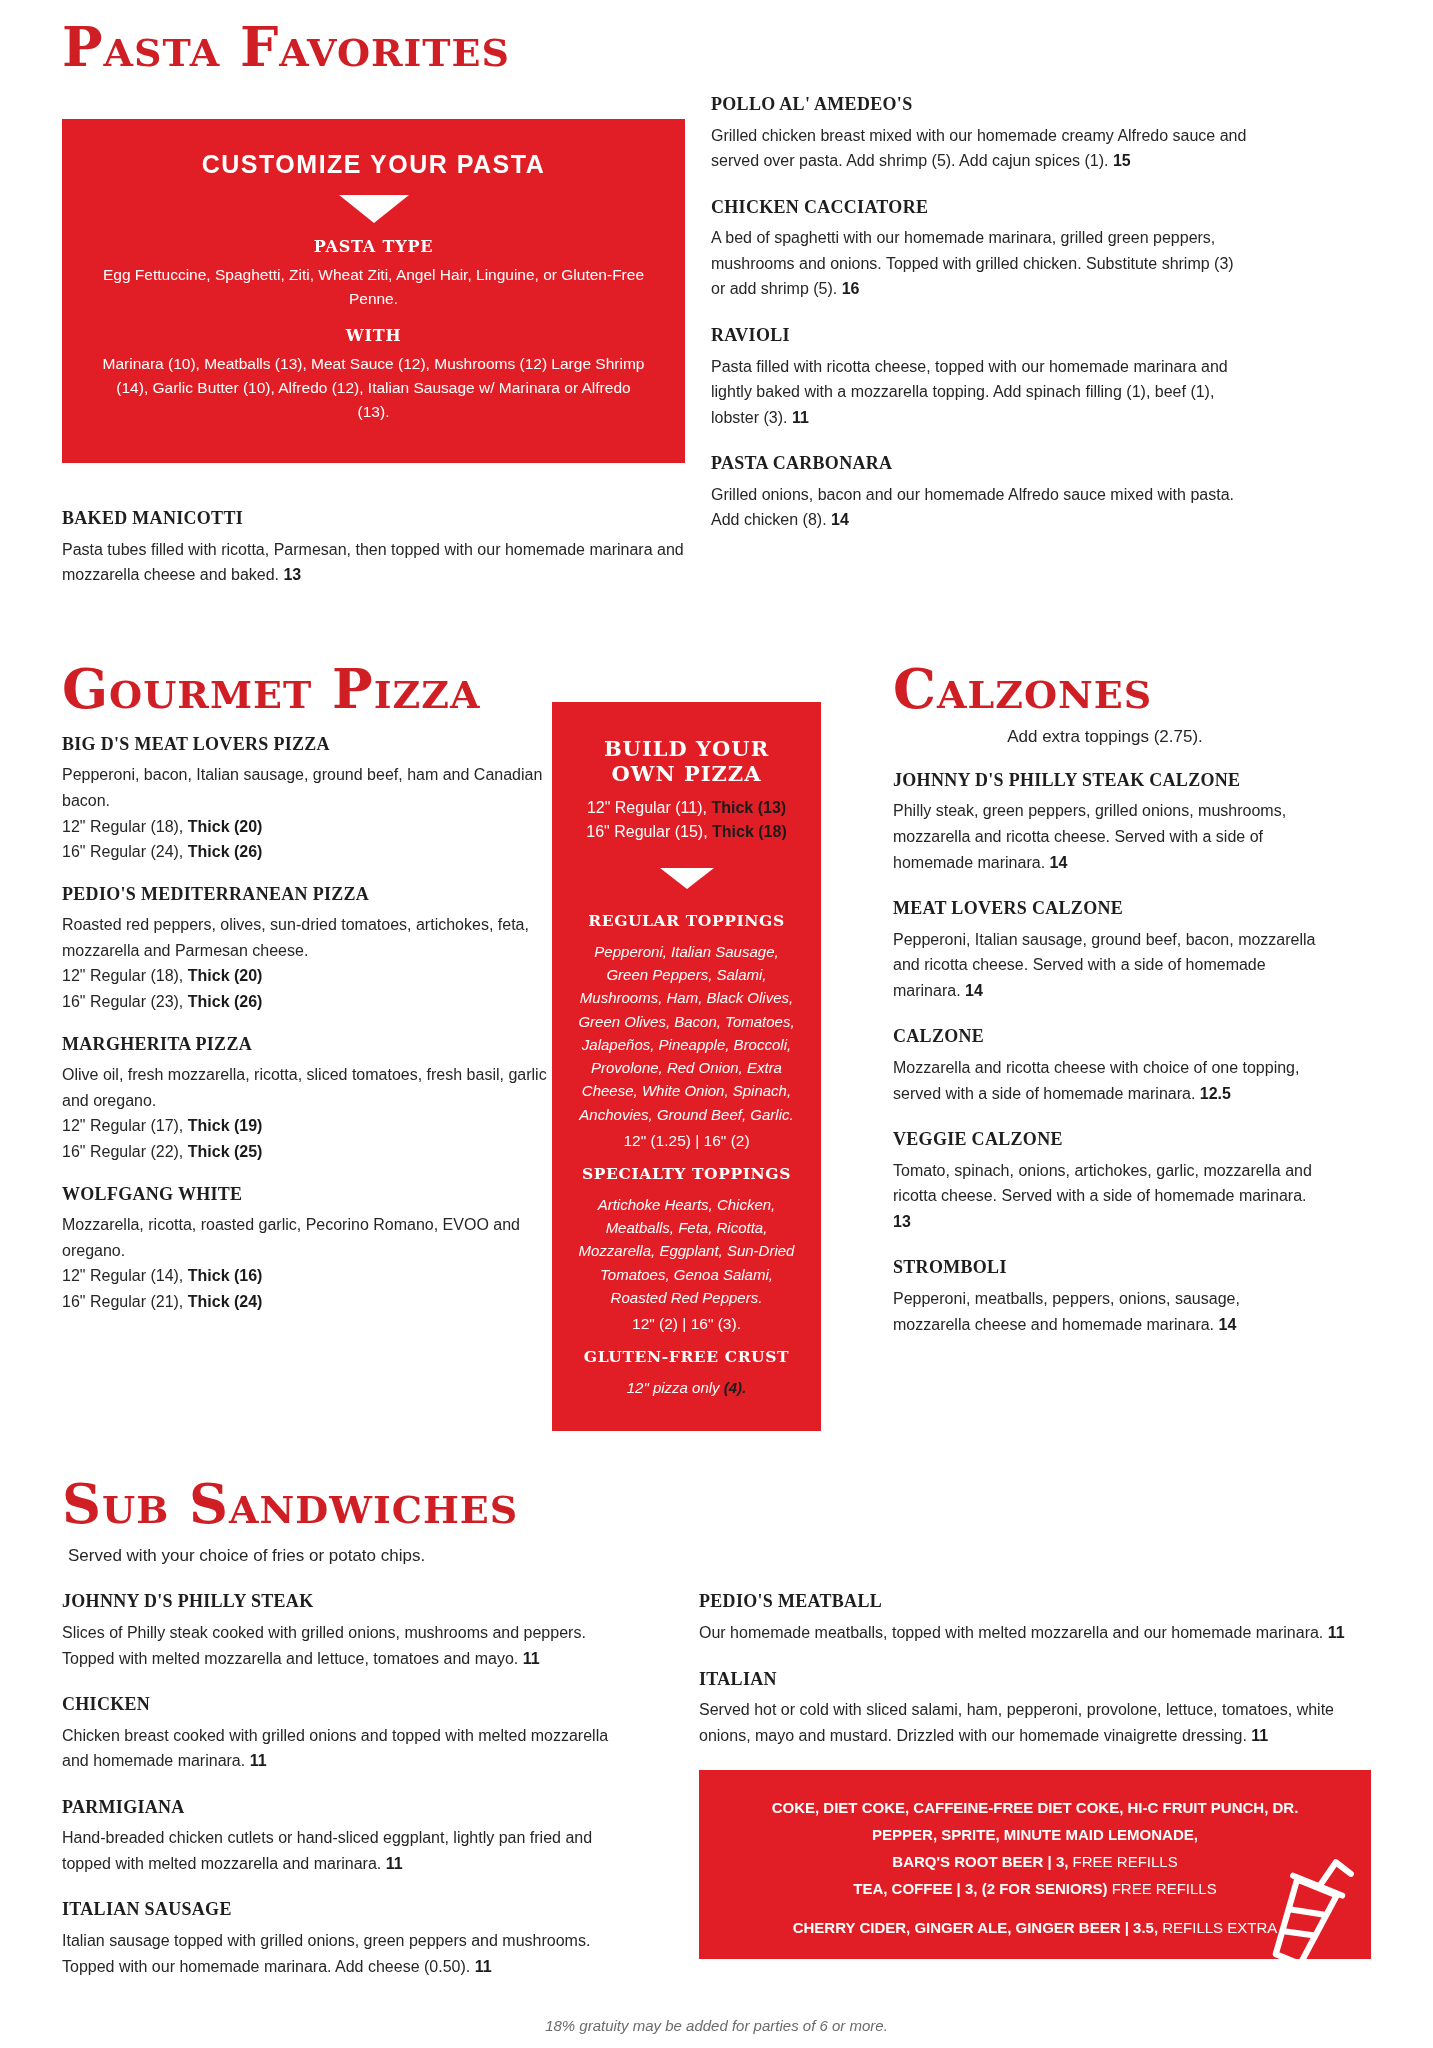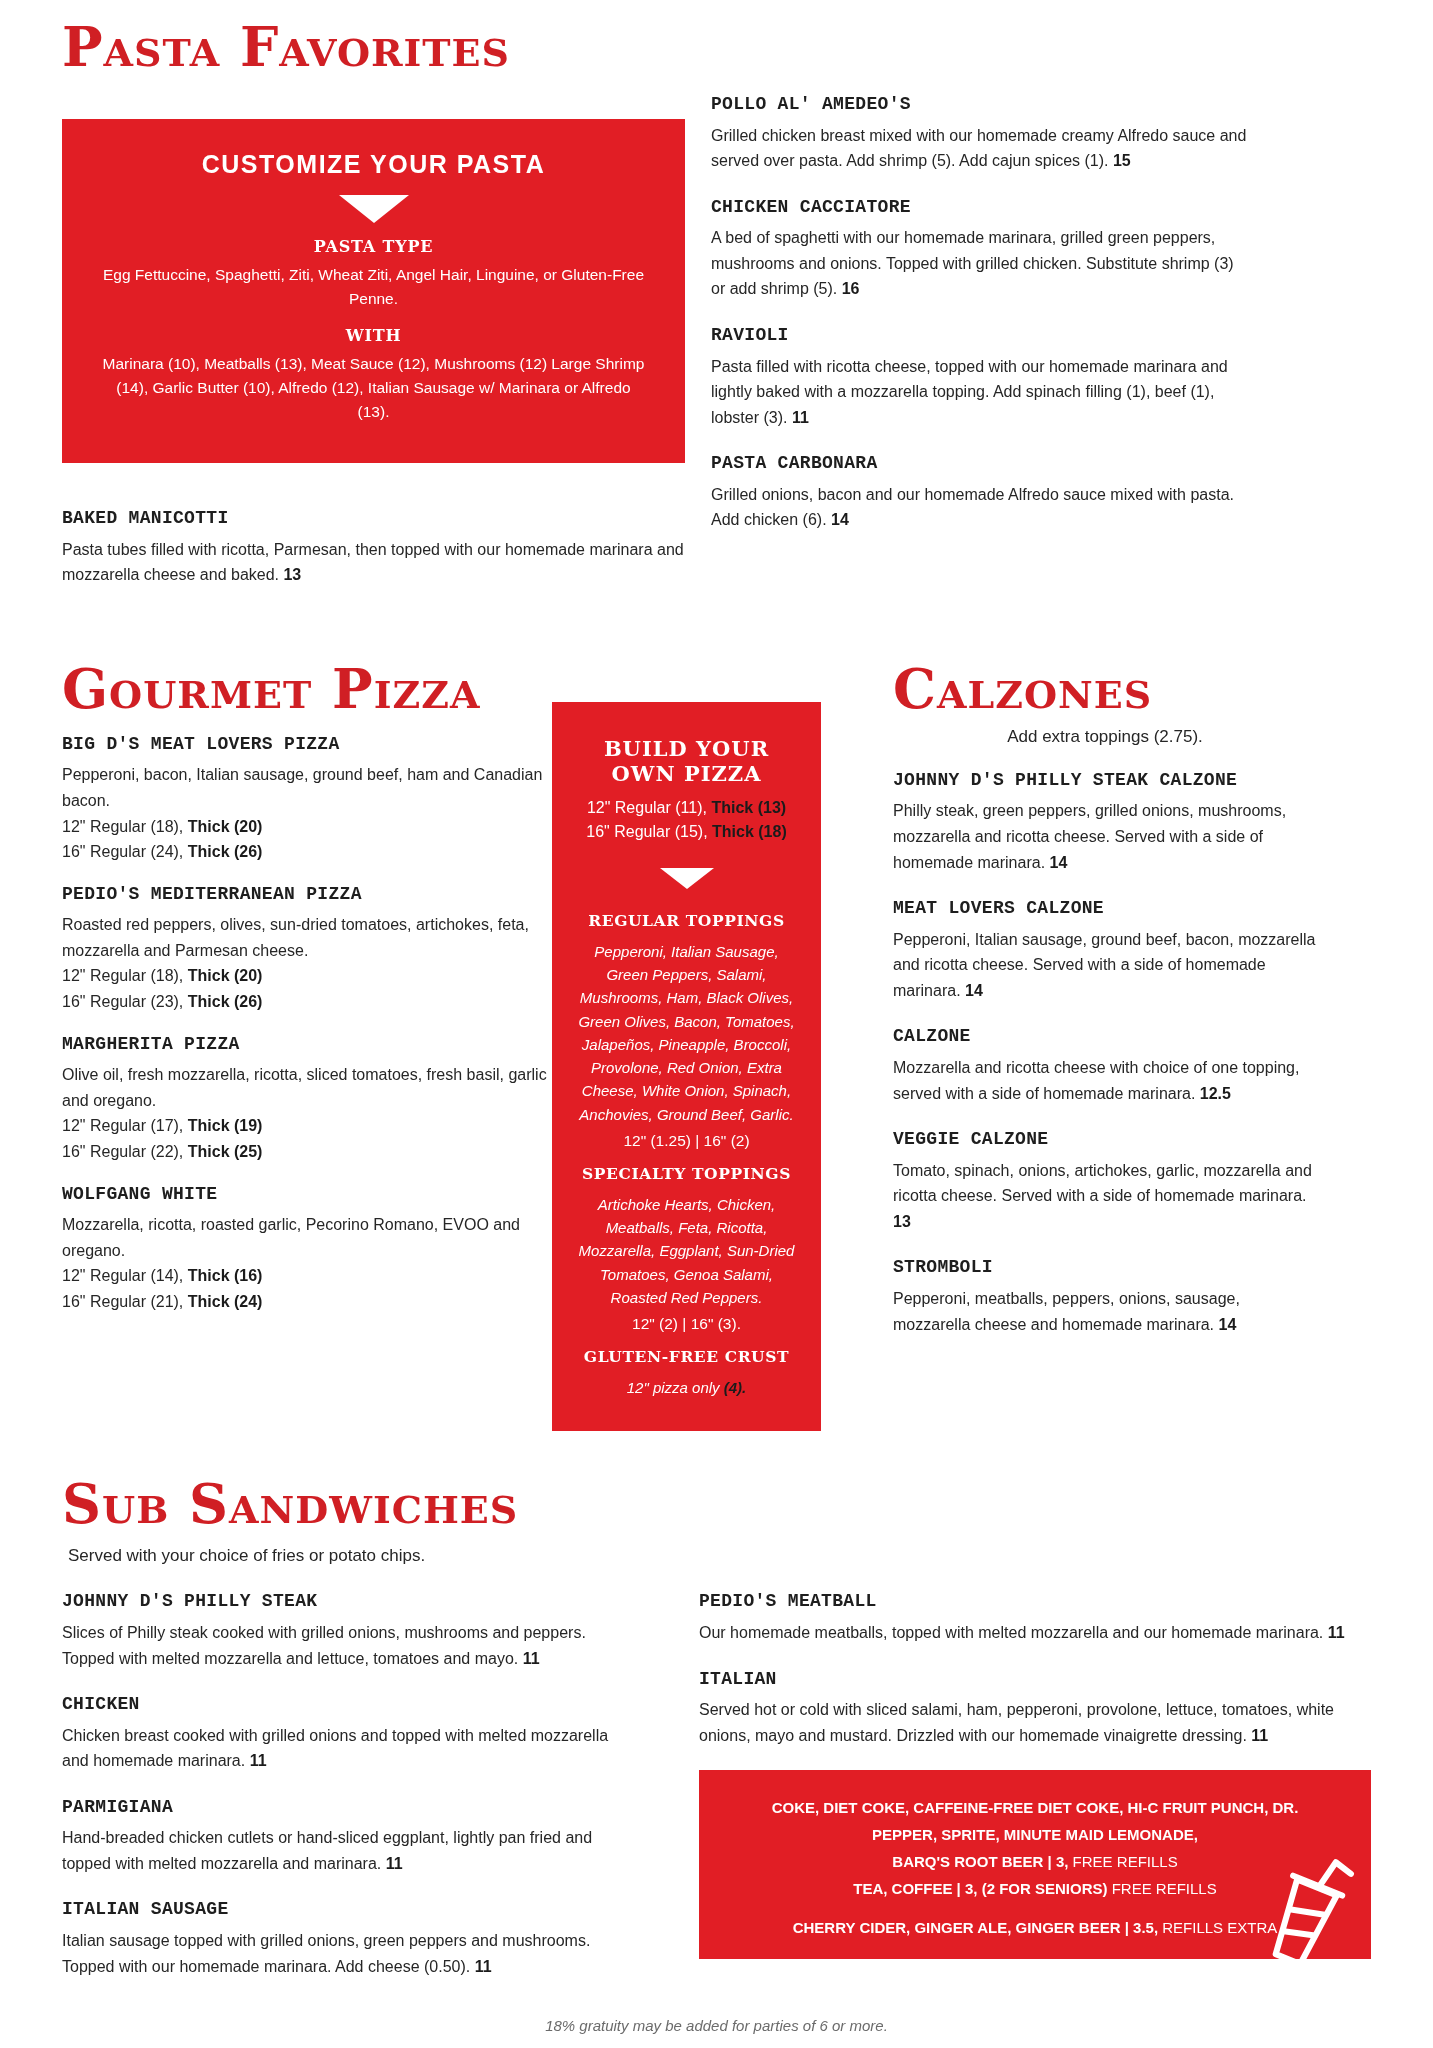--- a/index.html
+++ b/index.html
@@ -11,21 +11,21 @@
   }
   
   .sec-title {
     font-family:"DejaVu Serif", serif; font-weight:700;
     font-variant:small-caps; font-variant-caps:small-caps;
     font-size:54px; line-height:1.02; letter-spacing:1px;
     color:#d01f24; margin:0;
   }
   .item { margin-bottom:22px; }
   .item h3 {
-    font-family:Liberation Mono, monospace; font-weight:700;
+    font-family:Liberation Serif, serif; font-weight:700;
     font-size:18px; line-height:1.25; letter-spacing:.3px;
     color:#1e1e1e; margin:0 0 7px;
   }
   .item p { font-size:16px; line-height:1.6; margin:0; color:#262626; }
   .b { font-weight:700; color:#1b1b1b;text-align:right; }
   
   .redbox { background:#e11e25; color:#fff; text-align:center; }
   .customize-box { width:623px; padding:30px 40px 24px; margin-top:30px; }
   .box-h { font-family:Liberation Sans, sans-serif; font-weight:700; font-size:25px; line-height:1.2; letter-spacing:1.5px; }
   .tri { width:0; height:0; border-left:35px solid transparent; border-right:35px solid transparent; border-top:28px solid #fff; margin:16px auto 14px; }
@@ -98,21 +98,21 @@
       <div class="item">
         <h3>CHICKEN CACCIATORE</h3>
         <p><span>A bed of spaghetti with our homemade marinara, grilled green peppers, mushrooms and onions. Topped with grilled chicken. Substitute shrimp (3) or add shrimp (5). </span><span class="b">16</span></p>
       </div>
       <div class="item">
         <h3>RAVIOLI</h3>
         <p><span>Pasta filled with ricotta cheese, topped with our homemade marinara and lightly baked with a mozzarella topping. Add spinach filling (1), beef (1), lobster (3). </span><span class="b">11</span></p>
       </div>
       <div class="item">
         <h3>PASTA CARBONARA</h3>
-        <p><span>Grilled onions, bacon and our homemade Alfredo sauce mixed with pasta. Add chicken (6). </span><span class="b">14</span></p>
+        <p><span>Grilled onions, bacon and our homemade Alfredo sauce mixed with pasta. Add chicken (8). </span><span class="b">14</span></p>
       </div>
     </div>
   </div>
 
   <div class="pizza-row">
 
     <div class="pizza-col">
       <h1 class="sec-title">Gourmet Pizza</h1>
       <div class="items">
         <div class="item">

